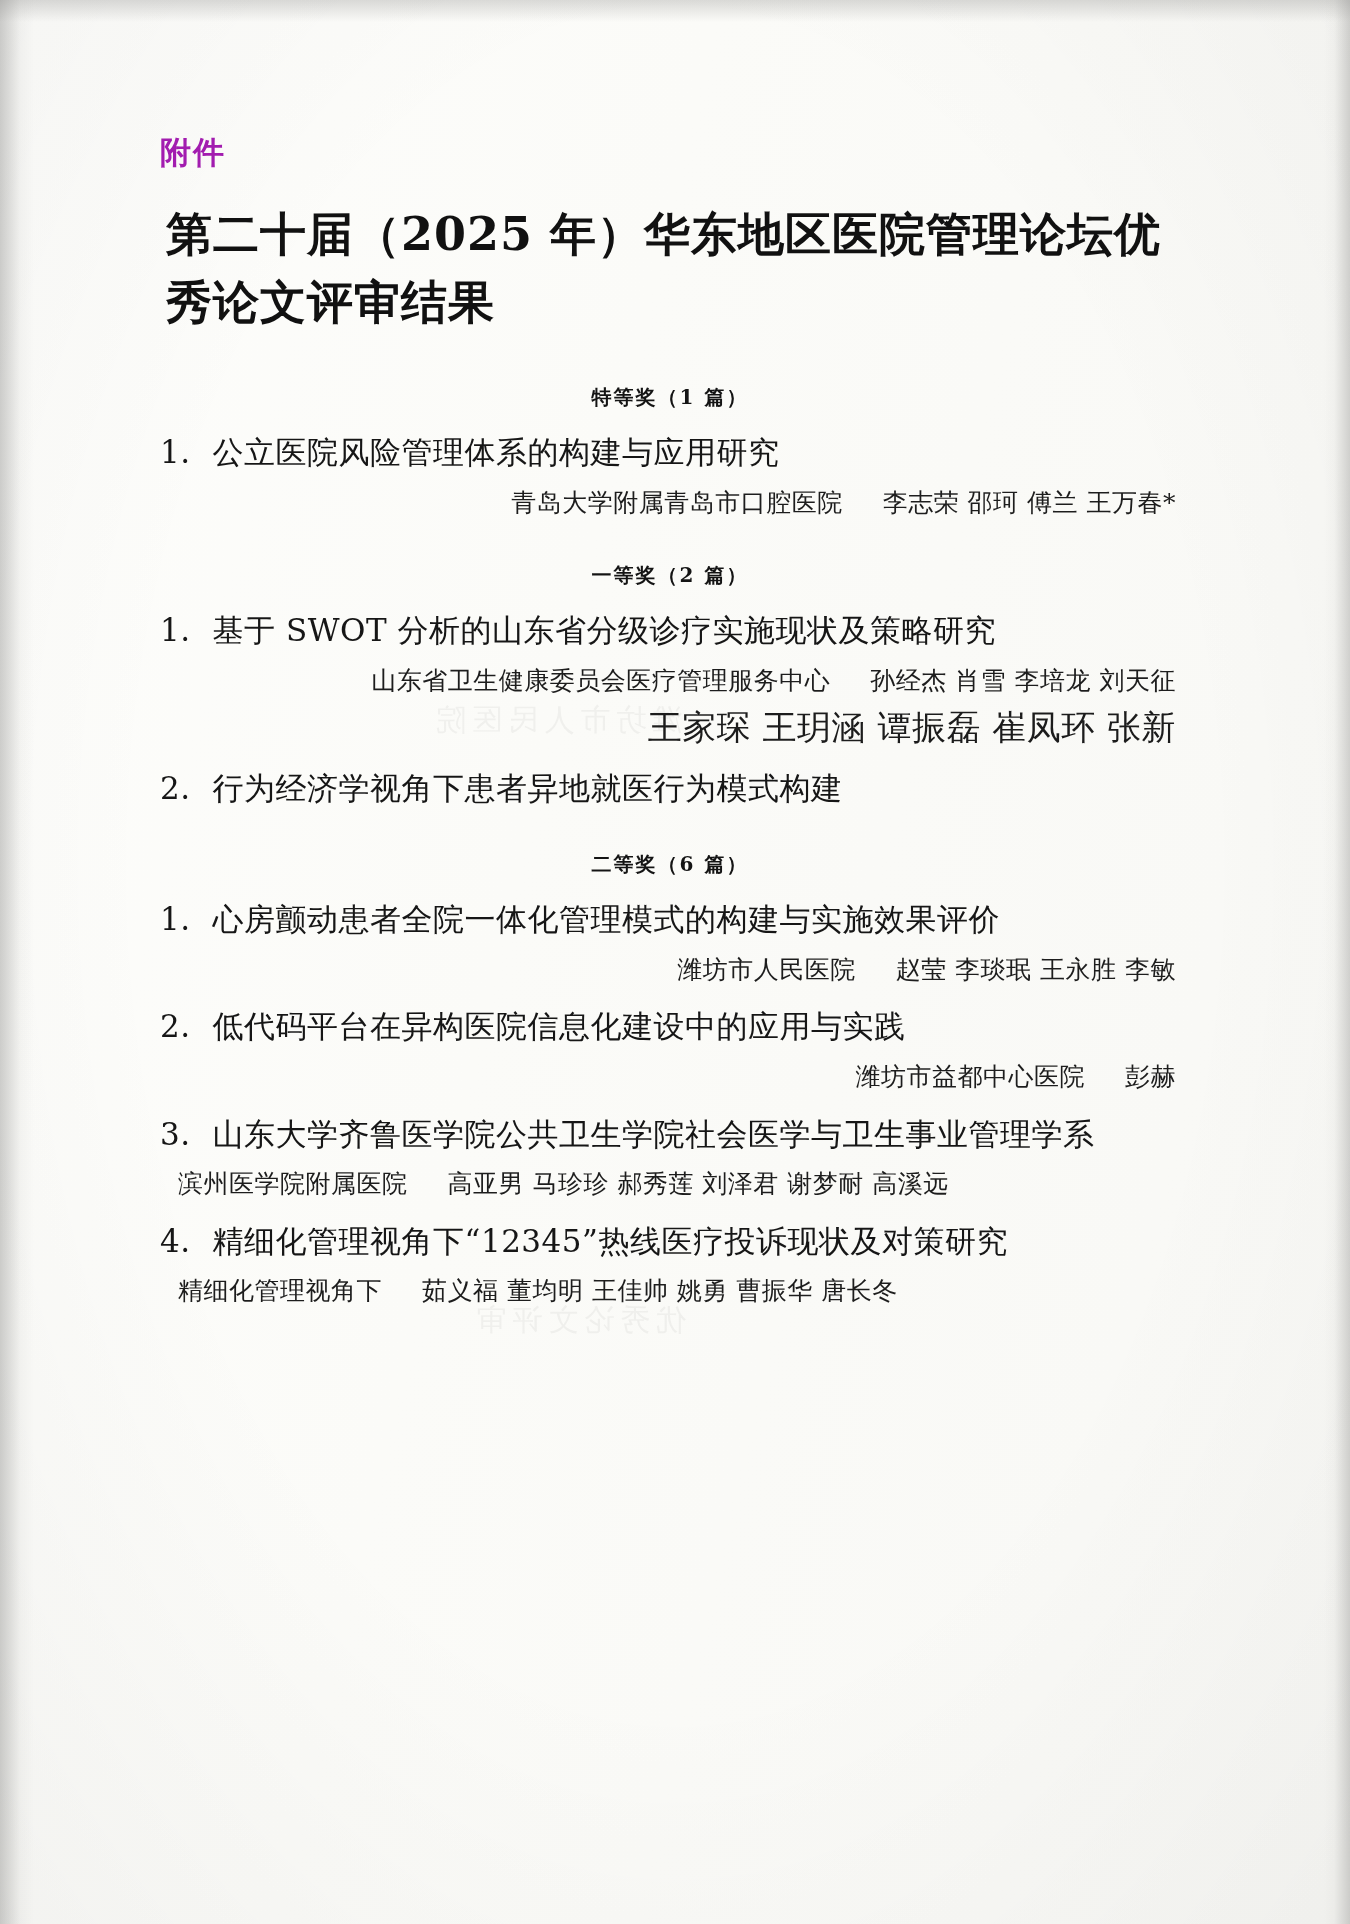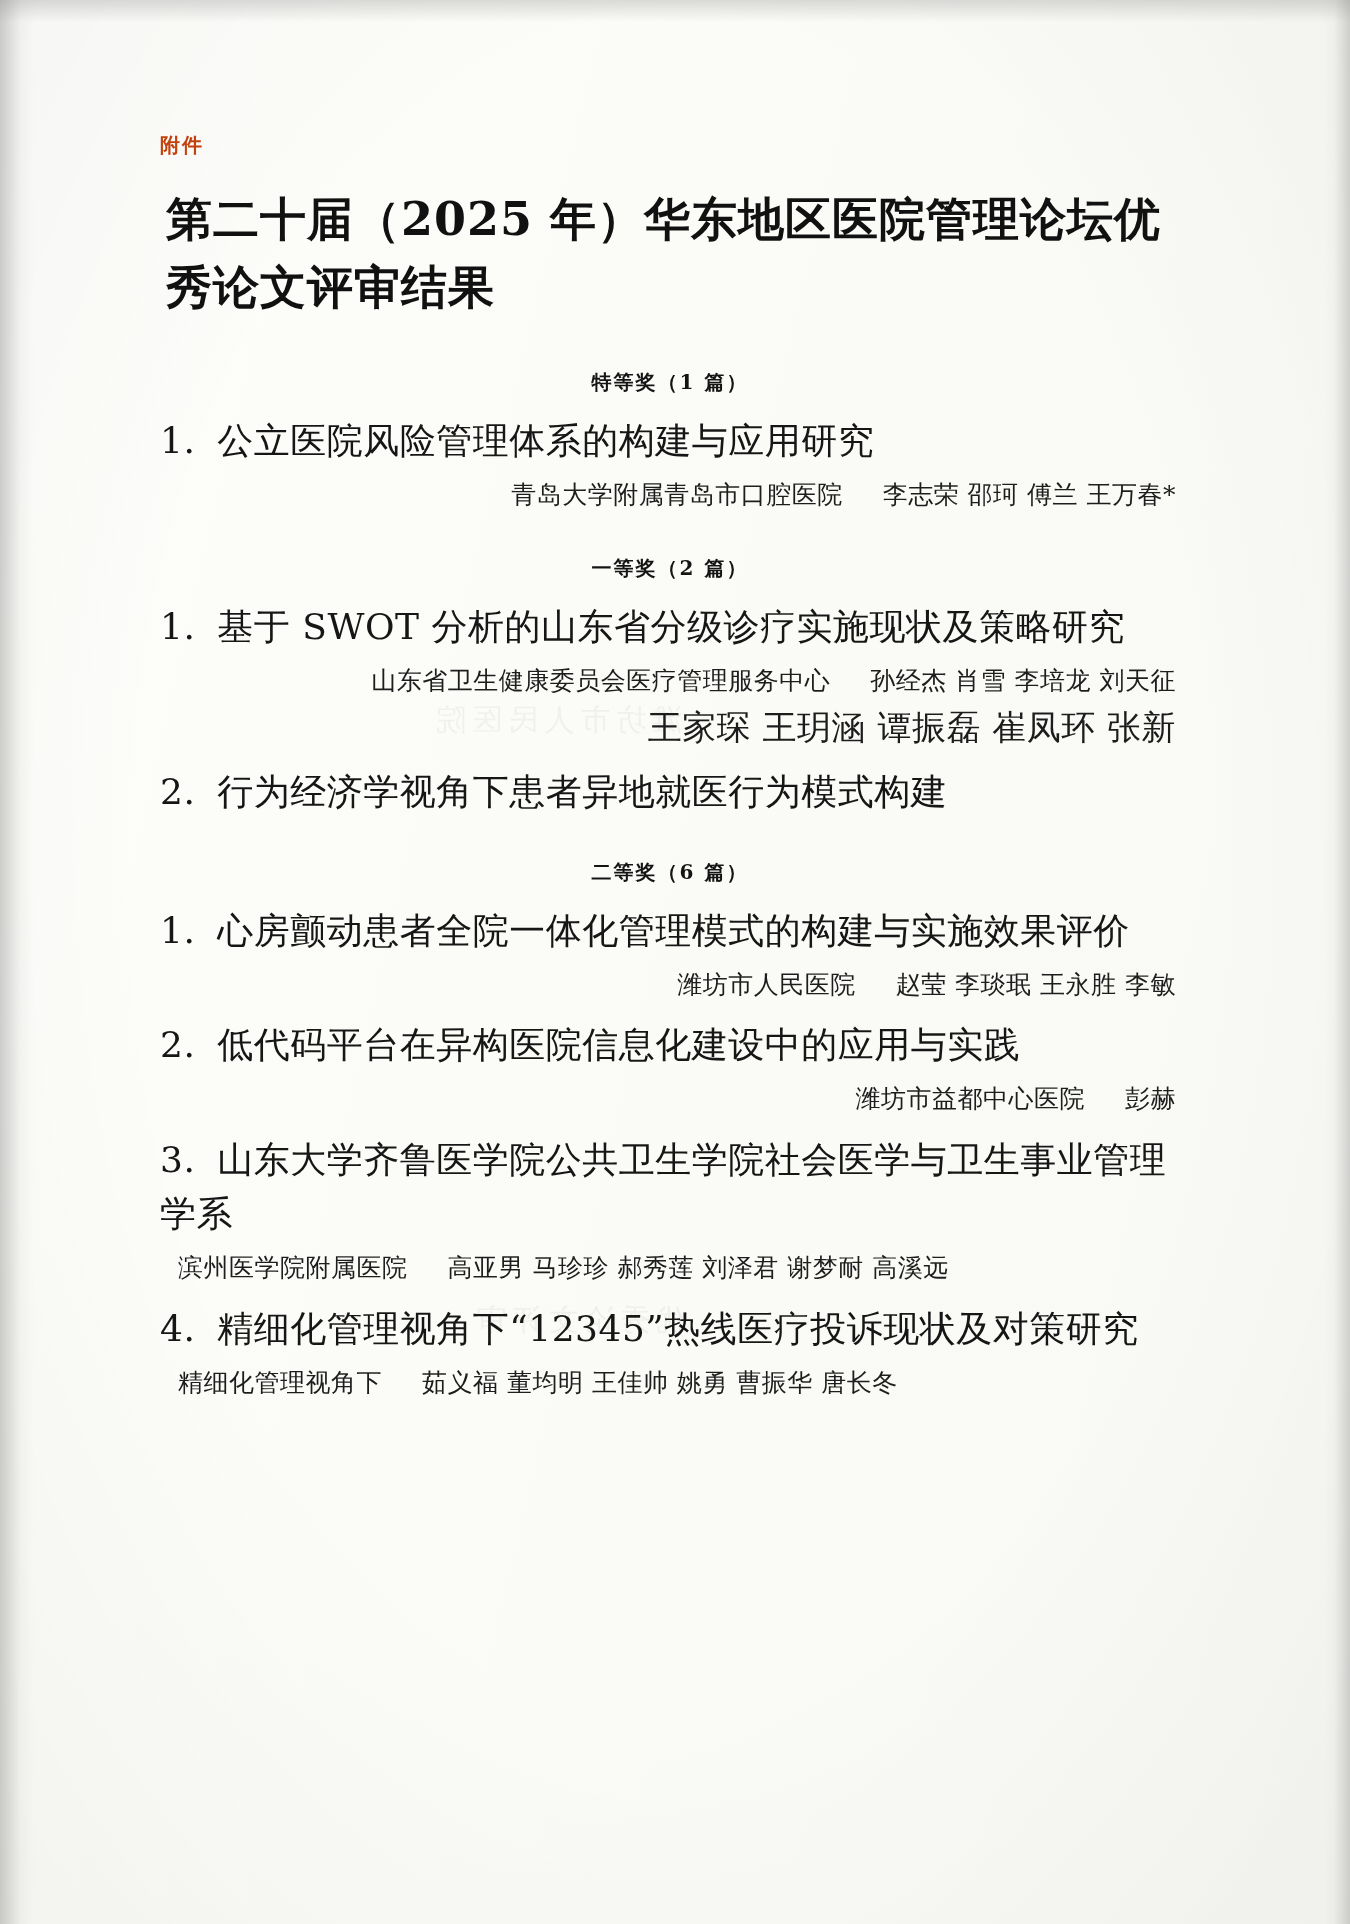--- a/index.html
+++ b/index.html
@@ -44,25 +44,25 @@
   }
   .content {
     position: absolute;
     left: 160px;
     top: 132px;
     width: 1020px;
     font-family: "DejaVu Serif", "Liberation Serif", serif;
     color: #1c1c1c;
   }
   .attach-label {
-    font-size: 20px;
+    font-size: 31px;
     letter-spacing: 2px;
     font-family: "DejaVu Sans", "Liberation Sans", sans-serif;
     font-weight: 600;
-    color: #c2410c;
+    color: #a21caf;
     margin-bottom: 26px;
   }
   .doc-title {
     font-size: 46px;
     font-weight: 700;
     line-height: 1.48;
     text-align: left;
     letter-spacing: 1px;
     font-family: "DejaVu Serif", "Liberation Serif", serif;
     color: #111111;
@@ -77,21 +77,21 @@
     margin: 40px 0 18px 0;
     color: #141414;
   }
   .section:first-of-type .award-heading {
     margin-top: 18px;
   }
   .entry {
     margin-bottom: 8px;
   }
   .entry-title {
-    font-size: 36px;
+    font-size: 31px;
     line-height: 1.5;
     letter-spacing: 0.5px;
     color: #161616;
     margin: 14px 0 6px 0;
   }
   .entry-affil {
     font-size: 25px;
     line-height: 1.55;
     letter-spacing: 0.5px;
     text-align: right;

